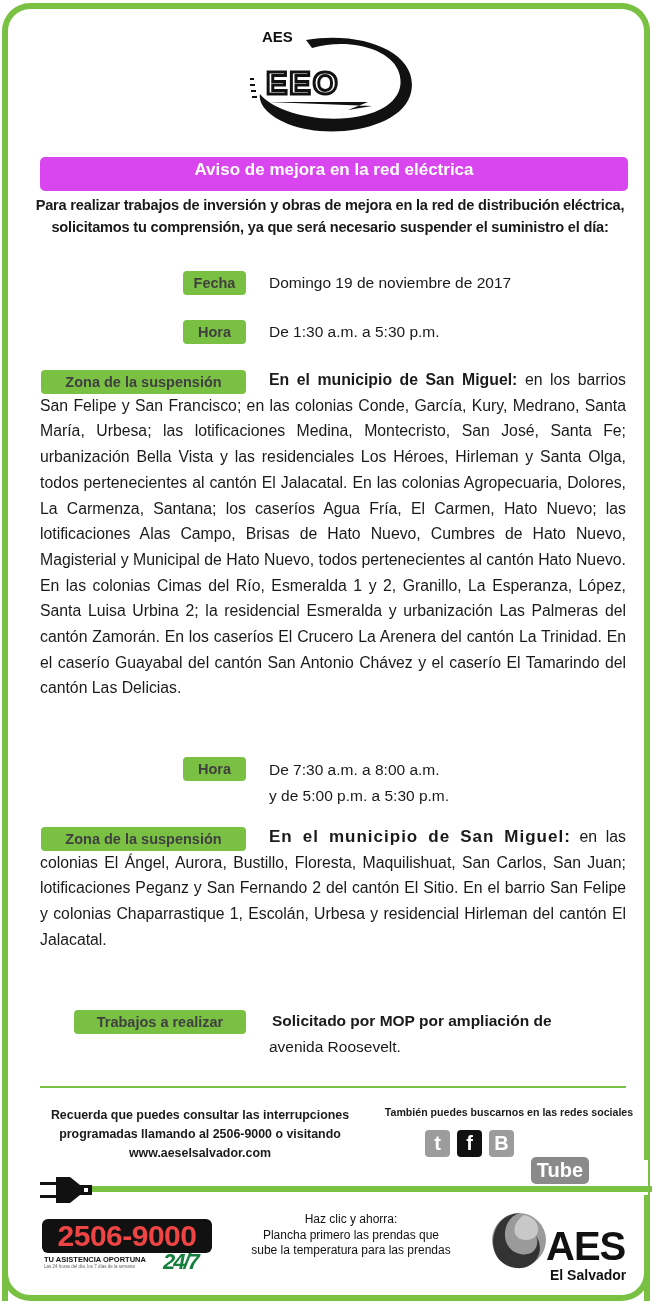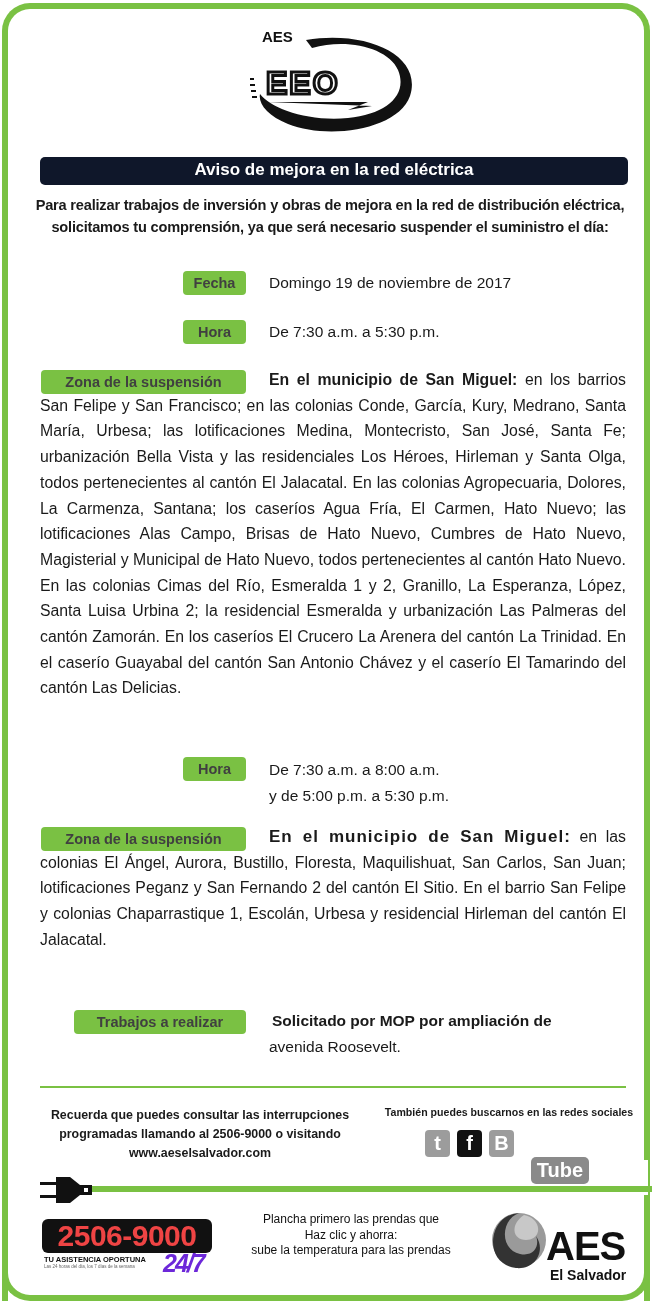--- a/index.html
+++ b/index.html
@@ -5,21 +5,21 @@
   html,body{margin:0;padding:0;background:#fff;}
   body{width:660px;height:1309px;position:relative;overflow:hidden;font-family:"Liberation Sans",sans-serif;color:#1a1a1a;}
   .frame{position:absolute;left:2px;top:3px;width:648px;height:1298px;border:6px solid #7ac143;border-radius:28px;border-bottom:none;border-bottom-left-radius:0;border-bottom-right-radius:0;box-sizing:border-box;}
   .frame-bottom{position:absolute;left:2px;top:1160px;width:240px;height:141px;border-left:6px solid #7ac143;border-bottom:6px solid #7ac143;border-bottom-left-radius:28px;box-sizing:border-box;}
   .plug-line{position:absolute;left:92px;top:1186px;width:560px;height:6px;background:#7ac143;}
   .frame-bottom-right{position:absolute;left:470px;top:1195px;width:180px;height:106px;border-right:6px solid #7ac143;border-bottom:6px solid #7ac143;border-bottom-right-radius:28px;box-sizing:border-box;}
   .frame-bottom-mid{position:absolute;left:236px;top:1295px;width:240px;height:6px;background:#7ac143;}
   .mask-bottom{position:absolute;left:8px;top:1160px;width:640px;height:36px;background:#fff;}
 
   .logo{position:absolute;left:248px;top:26px;width:166px;height:110px;}
-  .title-bar{position:absolute;left:40px;top:157px;width:588px;height:28px;background:#0f172a;border-radius:5px;color:#fff;text-align:center;font-size:17px;font-weight:bold;line-height:26px;}
+  .title-bar{position:absolute;left:40px;top:157px;width:588px;height:34px;background:#d946ef;border-radius:5px;color:#fff;text-align:center;font-size:17px;font-weight:bold;line-height:26px;}
   .intro{position:absolute;left:30px;top:194px;width:600px;text-align:center;font-size:14.6px;font-weight:bold;line-height:22px;letter-spacing:-0.2px;}
 
   .pill{position:absolute;background:#7ac143;color:#404040;font-weight:bold;font-size:14.5px;border-radius:4px;height:24px;line-height:24px;text-align:center;}
   .val{position:absolute;font-size:15.5px;line-height:26px;}
   .para{position:absolute;left:40px;width:586px;font-size:15.8px;line-height:25.7px;text-align:justify;text-align-last:left;}
   .para b{font-weight:bold;}
   .indent{display:inline-block;width:229px;}
 
   .divider{position:absolute;left:40px;top:1086px;width:586px;height:2px;background:#7ac143;}
   .footer-left{position:absolute;left:30px;top:1106px;width:340px;text-align:center;font-size:12.4px;font-weight:bold;line-height:19px;}
@@ -28,21 +28,21 @@
   .tw{left:425px;width:25px;background:#9c9c9c;border-radius:4px;}
   .fb{left:457px;width:25px;background:#111;border-radius:4px;}
   .bl{left:489px;width:25px;background:#9c9c9c;border-radius:4px;}
   .social span{display:block;color:#fff;text-align:center;line-height:27px;font-weight:bold;font-size:20px;}
   .yt{left:523px;width:66px;font-weight:bold;font-size:19px;line-height:27px;color:#222;}
   .yt .tube{background:#8a8a8a;color:#fff;border-radius:5px;padding:0 3px;margin-left:8px;}
 
   .phone-box{position:absolute;left:42px;top:1219px;width:170px;height:34px;background:#111;border-radius:6px;color:#ef4444;font-weight:bold;font-size:30px;line-height:34px;text-align:center;letter-spacing:-0.5px;}
   .phone-tag{position:absolute;left:44px;top:1255px;font-size:7.5px;font-weight:bold;color:#111;}
   .phone-sub{position:absolute;left:44px;top:1264px;font-size:4.5px;color:#666;}
-  .phone-247{position:absolute;left:163px;top:1249px;font-size:25px;font-weight:bold;font-style:italic;letter-spacing:-2px;color:#6d28d9;}
+  .phone-247{position:absolute;left:163px;top:1249px;font-size:22px;font-weight:bold;font-style:italic;letter-spacing:-2px;color:#15803d;}
   .tip{position:absolute;left:226px;top:1212px;width:250px;text-align:center;font-size:12px;line-height:15.6px;color:#111;}
   .aes-text{position:absolute;left:546px;top:1224px;font-size:40px;font-weight:bold;color:#111;letter-spacing:-1px;}
   .aes-sub{position:absolute;left:550px;top:1267px;font-size:14px;font-weight:bold;color:#111;}
 </style>
 </head>
 <body>
 
 <div class="frame"></div>
 <div class="mask-bottom"></div>
 <div class="frame-bottom"></div>
@@ -69,21 +69,21 @@
     <rect x="4" y="70" width="5" height="2" fill="#111"></rect>
 </svg>
 
 <div class="title-bar">Aviso de mejora en la red eléctrica</div>
 <div class="intro">Para realizar trabajos de inversión y obras de mejora en la red de distribución eléctrica, solicitamos tu comprensión, ya que será necesario suspender el suministro  el día:</div>
 
 <div class="pill" style="left:183px;top:271px;width:63px;">Fecha</div>
 <div class="val" style="left:269px;top:270px;">Domingo 19 de noviembre de 2017</div>
 
 <div class="pill" style="left:183px;top:320px;width:63px;">Hora</div>
-<div class="val" style="left:269px;top:319px;">De 7:30 a.m. a 5:30 p.m.</div>
+<div class="val" style="left:269px;top:319px;">De 1:30 a.m. a 5:30 p.m.</div>
 
 <div class="pill" style="left:41px;top:370px;width:205px;">Zona de la suspensión</div>
 <div class="para" style="top:367px;">
   <span class="indent"></span><b>En el municipio de San Miguel:</b><span> en los barrios San Felipe y San Francisco; en las colonias Conde, García, Kury, Medrano, Santa María, Urbesa; las lotificaciones Medina, Montecristo, San José, Santa Fe; urbanización Bella Vista y las residenciales Los Héroes, Hirleman y Santa Olga, todos pertenecientes al cantón El Jalacatal. En las colonias Agropecuaria, Dolores, La Carmenza, Santana; los caseríos Agua Fría, El Carmen, Hato Nuevo; las lotificaciones Alas Campo, Brisas de Hato Nuevo, Cumbres de Hato Nuevo, Magisterial y Municipal de Hato Nuevo, todos pertenecientes al cantón Hato Nuevo. En las colonias Cimas del Río, Esmeralda 1 y 2, Granillo, La Esperanza, López, Santa Luisa Urbina 2; la residencial Esmeralda y urbanización Las Palmeras del cantón Zamorán. En los caseríos El Crucero  La Arenera del cantón La Trinidad. En el caserío Guayabal del cantón San Antonio Chávez y el caserío El Tamarindo del cantón Las Delicias.</span>
 </div>
 
 <div class="pill" style="left:183px;top:757px;width:63px;">Hora</div>
 <div class="val" style="left:269px;top:757px;">De 7:30 a.m. a 8:00 a.m.</div>
 <div class="val" style="left:269px;top:783px;">y de 5:00 p.m. a 5:30 p.m.</div>
 
@@ -118,22 +118,22 @@
     <span>You</span>
     <span class="tube">Tube</span>
   </div>
 
 <div class="phone-box">2506-9000</div>
 <div class="phone-tag">TU ASISTENCIA OPORTUNA</div>
 <div class="phone-sub">Las 24 horas del día, los 7 días de la semana</div>
 <div class="phone-247">24/7</div>
 
 <div class="tip">
+  <div>Haz clic y ahorra:</div>
   <div>Plancha primero las prendas que</div>
-  <div>Haz clic y ahorra:</div>
   <div>sube la temperatura para las prendas</div>
 </div>
 
 <svg style="position:absolute;left:490px;top:1210px" width="58" height="62" viewBox="0 0 58 62">
   <circle cx="29" cy="30" r="27" fill="#9a9a9a"></circle>
   <path d="M29 3 C10 10 10 40 30 44 C44 47 50 36 46 26 C56 40 46 60 26 58 C8 56 0 40 4 24 C8 10 18 4 29 3 Z" fill="#333"></path>
   <path d="M34 5 C20 14 22 30 36 30 C48 30 52 18 44 10 C41 7 38 6 34 5 Z" fill="#c8c8c8"></path>
 </svg>
 <div class="aes-text">AES</div>
 <div class="aes-sub">El Salvador</div>

